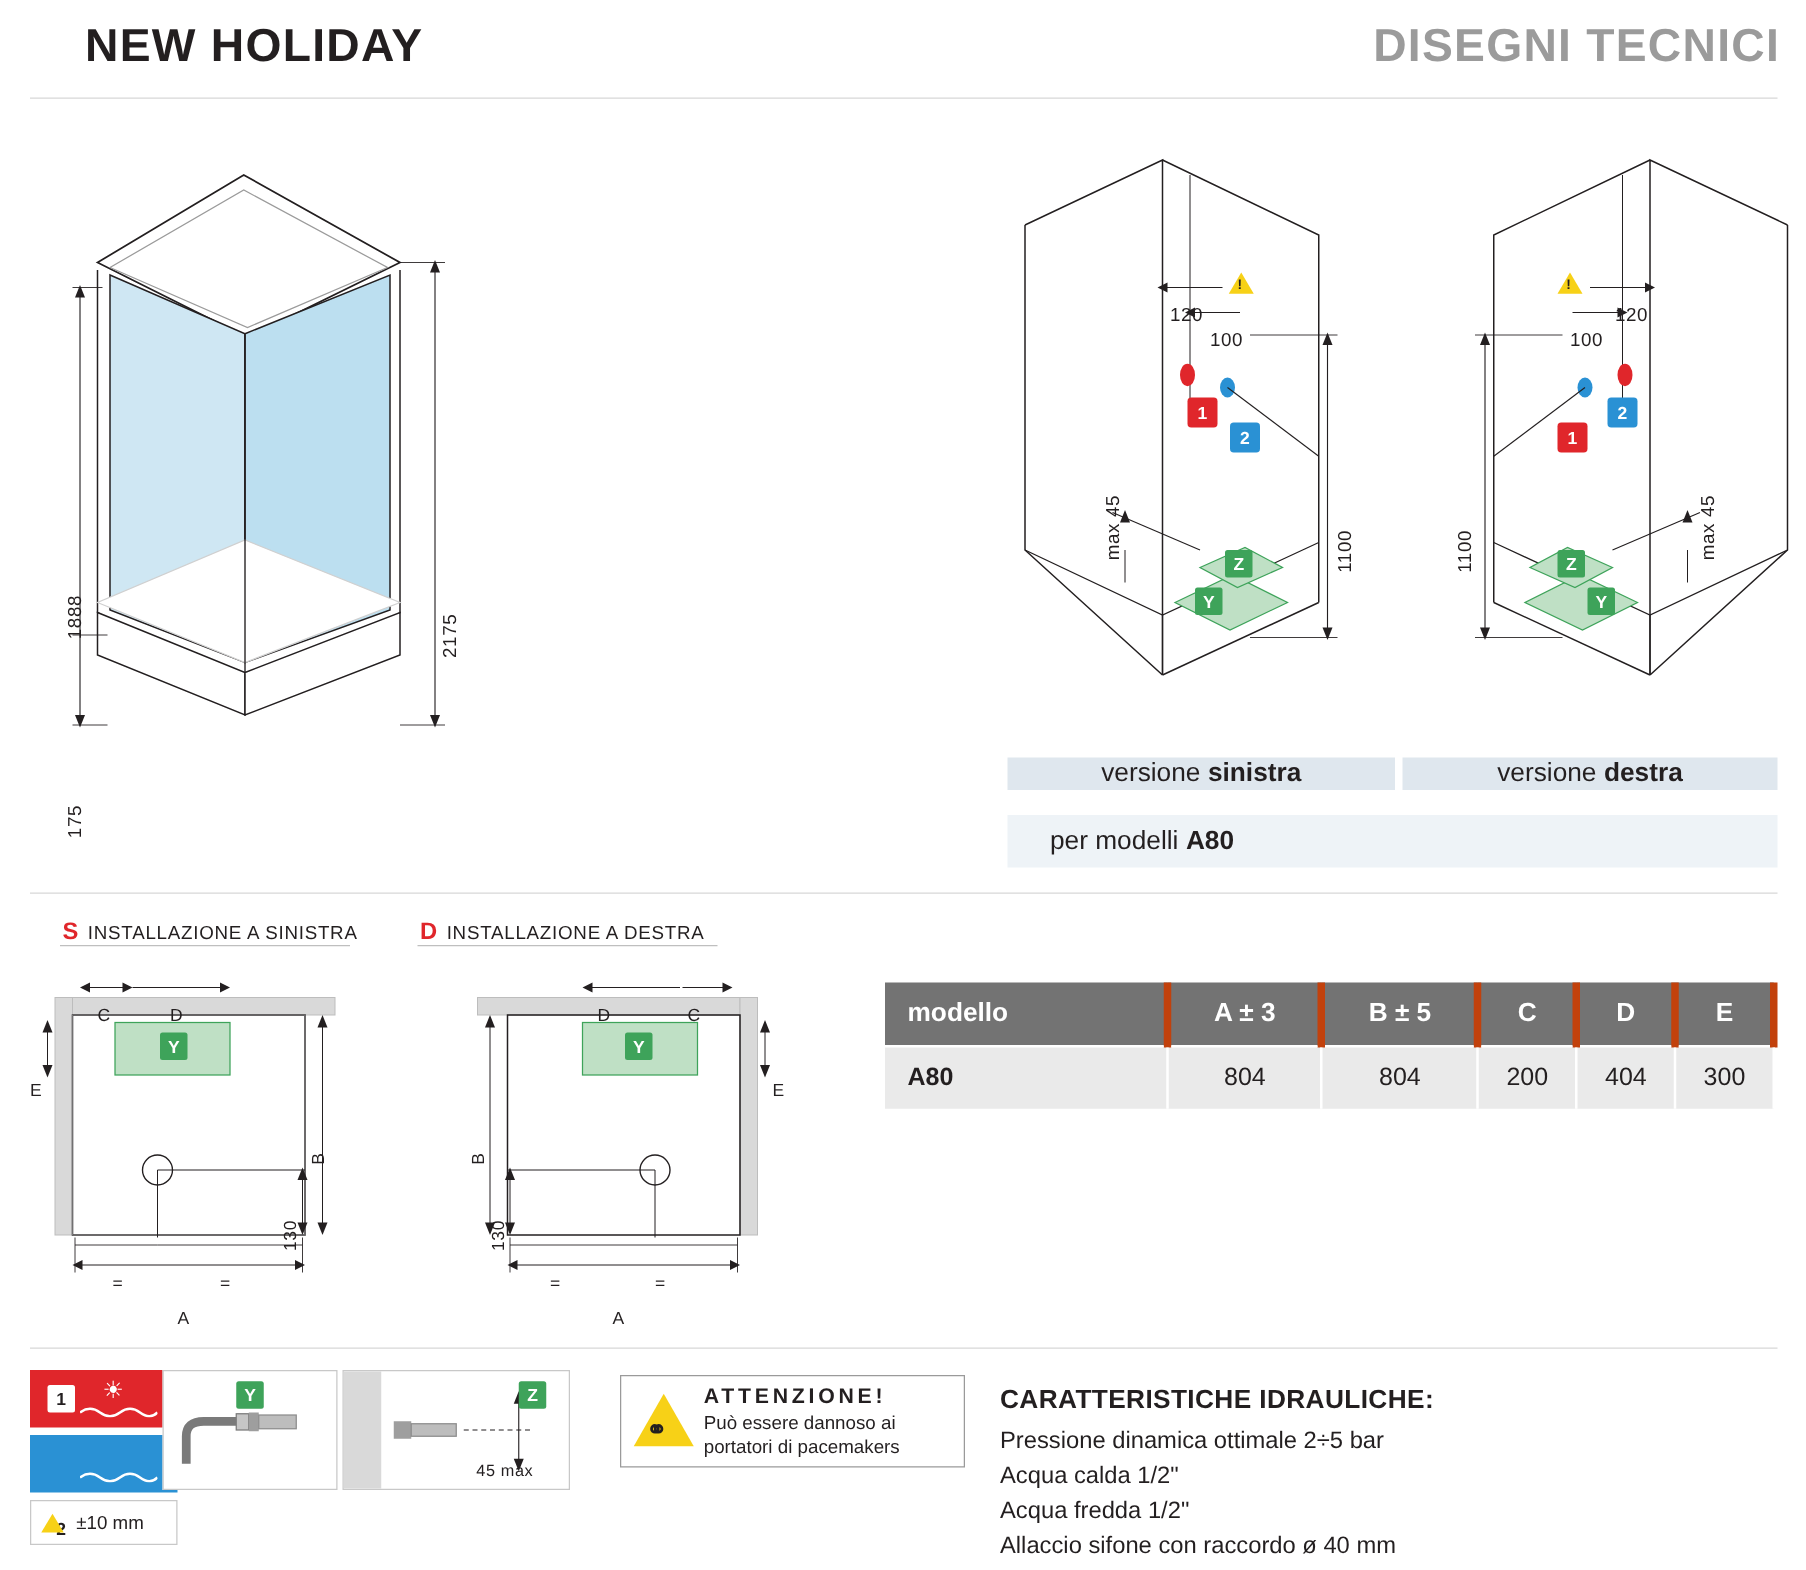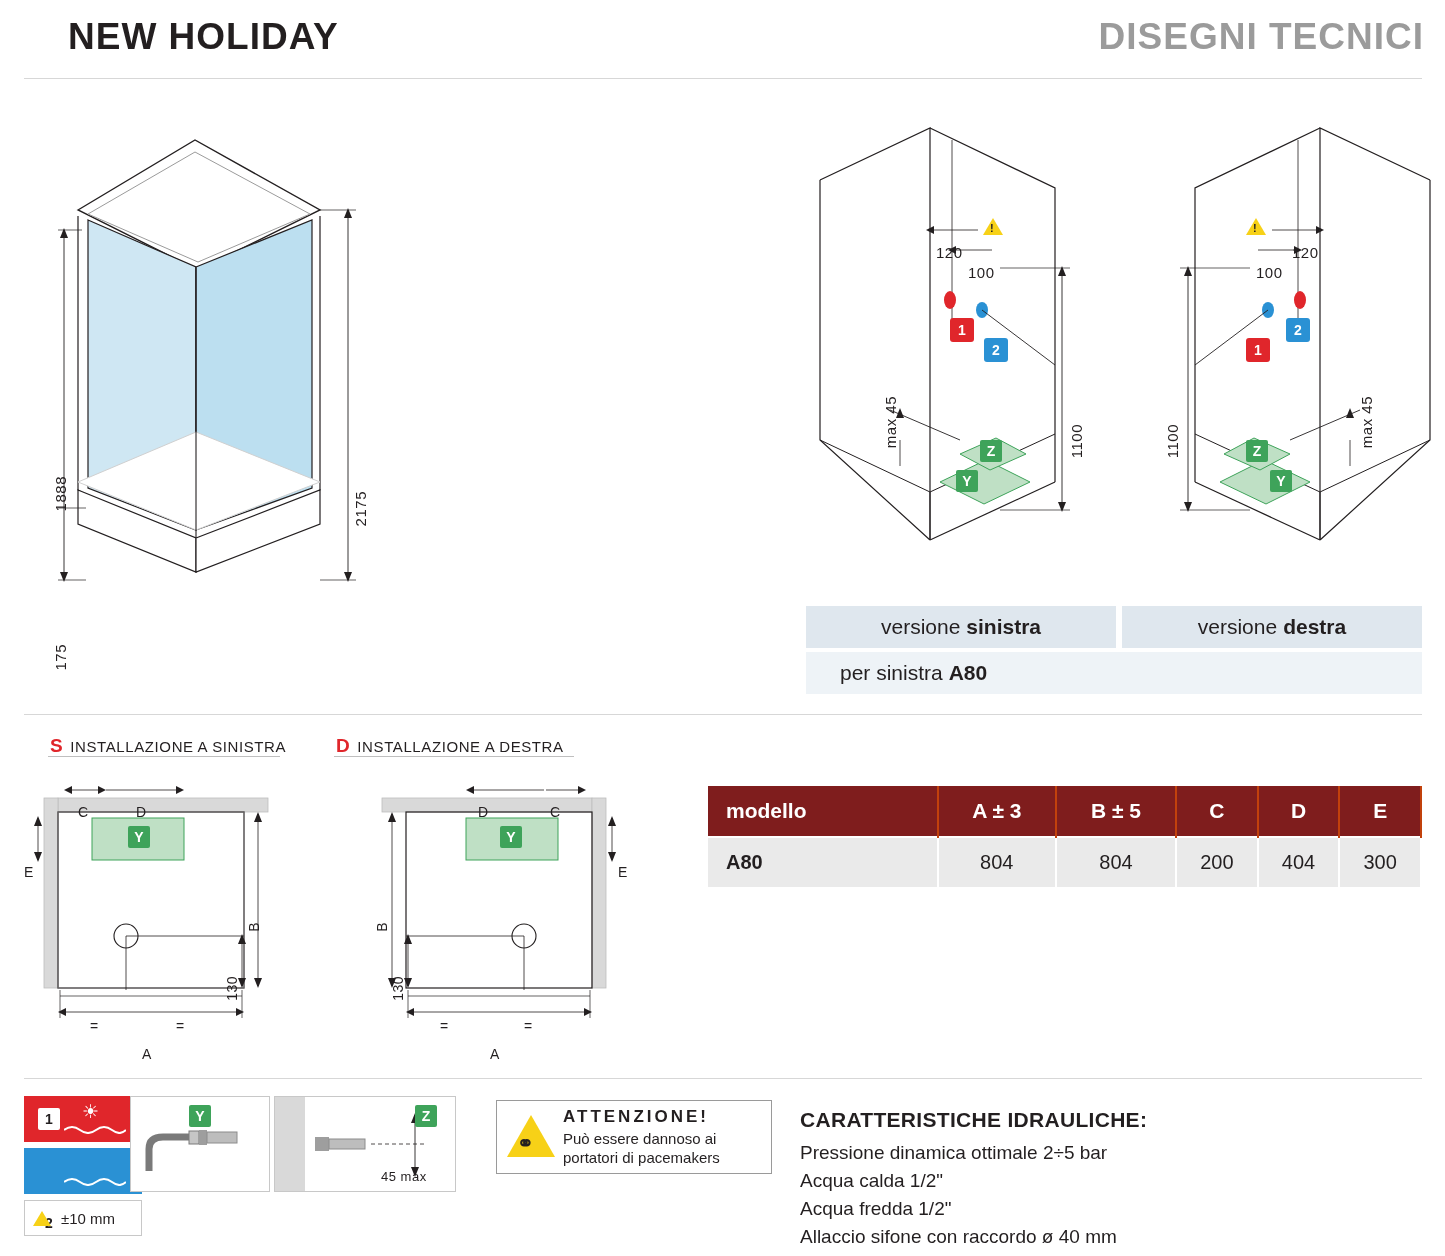--- a/index.html
+++ b/index.html
@@ -63,21 +63,21 @@
     position:absolute;width:0;height:0;
     border-left:10px solid transparent;border-right:10px solid transparent;
     border-bottom:17px solid #f7d117;
   }
   .warn-tri:after{
     content:"!";position:absolute;left:-3px;top:4px;font-size:11px;font-weight:700;color:#231f20;
   }
 
   
   .vbar{
-    position:absolute;height:42px;background:#dfe7ee;
+    position:absolute;height:26px;background:#dfe7ee;
     display:flex;align-items:center;justify-content:center;
     font-size:21px;color:#231f20;
   }
   .vbar b{font-weight:700;margin-left:6px;}
   .vbar-left{left:806px;top:606px;width:310px;}
   .vbar-right{left:1122px;top:606px;width:300px;}
   .modelbar{
     position:absolute;left:806px;top:652px;width:616px;height:42px;background:#eef3f7;
     display:flex;align-items:center;padding-left:34px;font-size:21px;box-sizing:border-box;
   }
@@ -86,22 +86,22 @@
   
   .plan-title{position:absolute;font-size:15px;letter-spacing:.6px;color:#231f20;}
   .plan-title .k{font-weight:700;font-size:19px;color:#e0262b;margin-right:7px;}
   .plan-title.d .k{color:#e0262b;}
   .plan-underline{position:absolute;height:1px;background:#bfbfbf;}
 
   
   .tbl{position:absolute;left:708px;top:786px;width:714px;}
   .tbl table{border-collapse:collapse;width:100%;}
   .tbl th{
-    background:#7f1d1d;color:#fff;font-size:21px;font-weight:700;
-    padding:13px 0;text-align:center;border-right:2px solid #c2410c;
+    background:#737373;color:#fff;font-size:21px;font-weight:700;
+    padding:13px 0;text-align:center;border-right:6px solid #c2410c;
   }
   .tbl th:first-child{text-align:left;padding-left:18px;}
   .tbl td{
     background:#eaeaea;color:#231f20;font-size:20px;padding:13px 0;text-align:center;
     border-right:2px solid #fff;border-top:2px solid #fff;
   }
   .tbl td:first-child{font-weight:700;text-align:left;padding-left:18px;}
 
   
   .legend{position:absolute;left:24px;top:1096px;}
@@ -269,21 +269,21 @@
 
   <div class="vbar vbar-left">
     <span>versione</span>
     <b>sinistra</b>
   </div>
   <div class="vbar vbar-right">
     <span>versione</span>
     <b>destra</b>
   </div>
   <div class="modelbar">
-    <span>per sinistra</span>
+    <span>per modelli</span>
     <b>A80</b>
   </div>
 
   <div class="plan-title" style="left:50px;top:735px;">
     <span class="k">S</span><span>INSTALLAZIONE A SINISTRA</span>
   </div>
   <div class="plan-underline" style="left:48px;top:756px;width:232px;"></div>
 
   <div style="position:absolute;left:30px;top:768px;width:300px;height:270px;">
     <svg width="300" height="270" viewBox="0 0 300 270">

